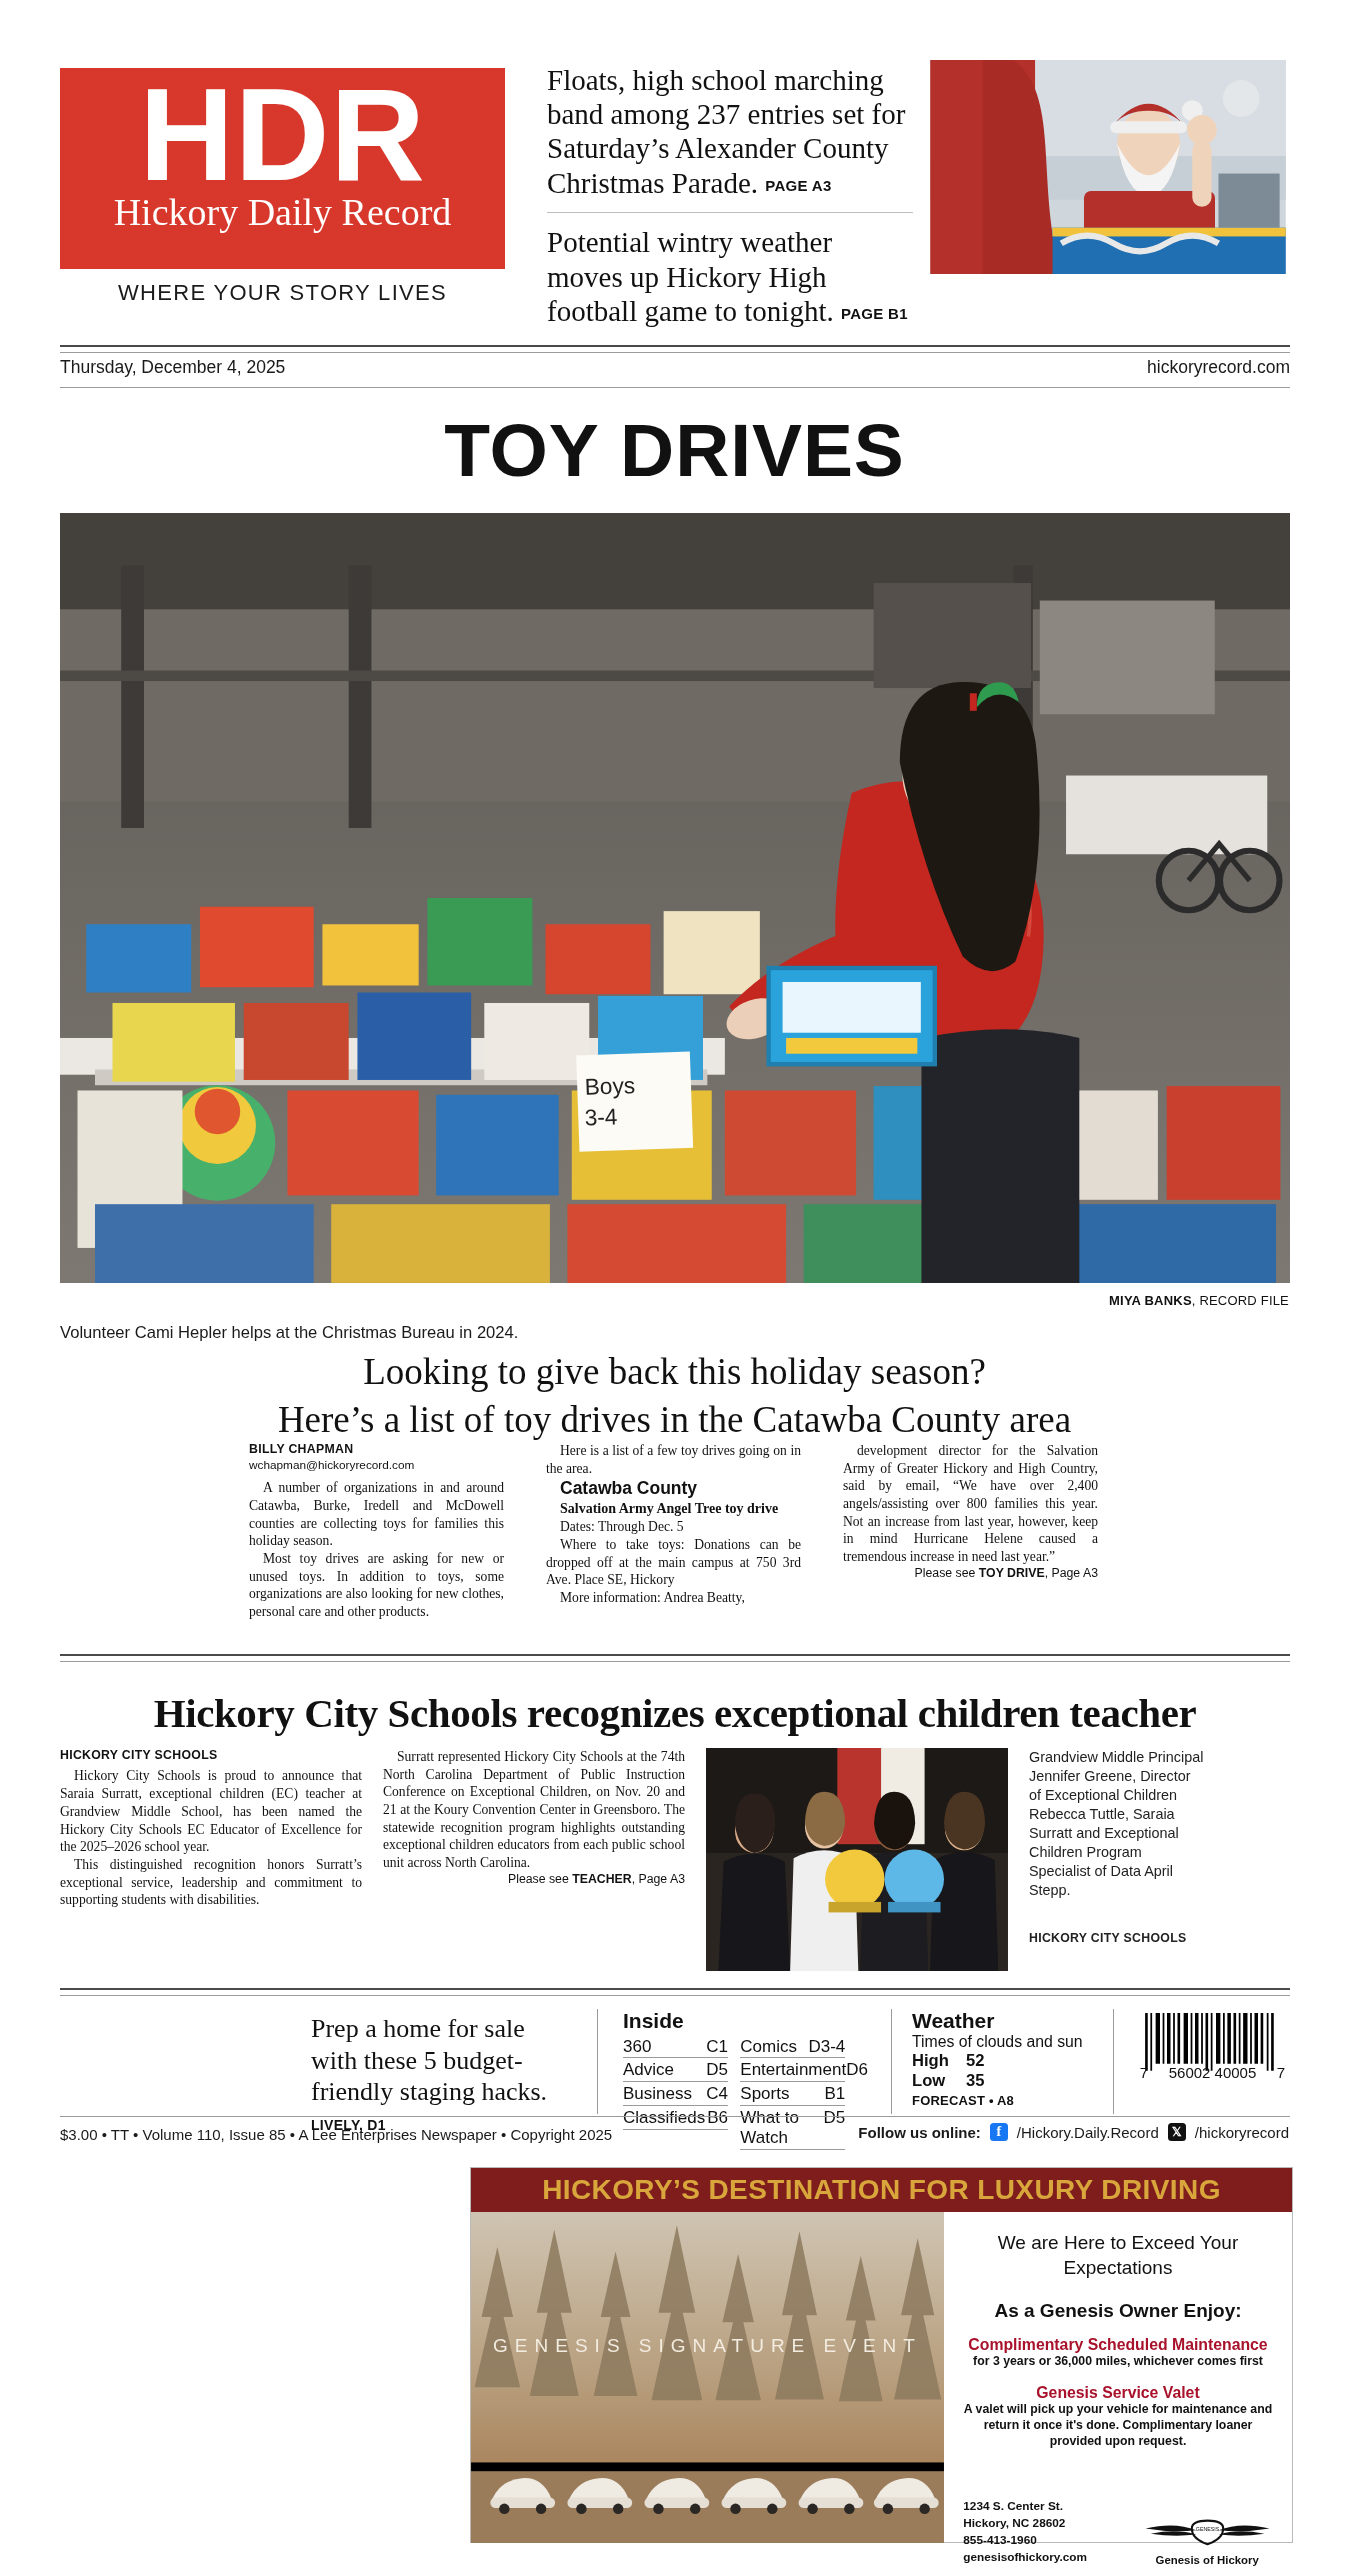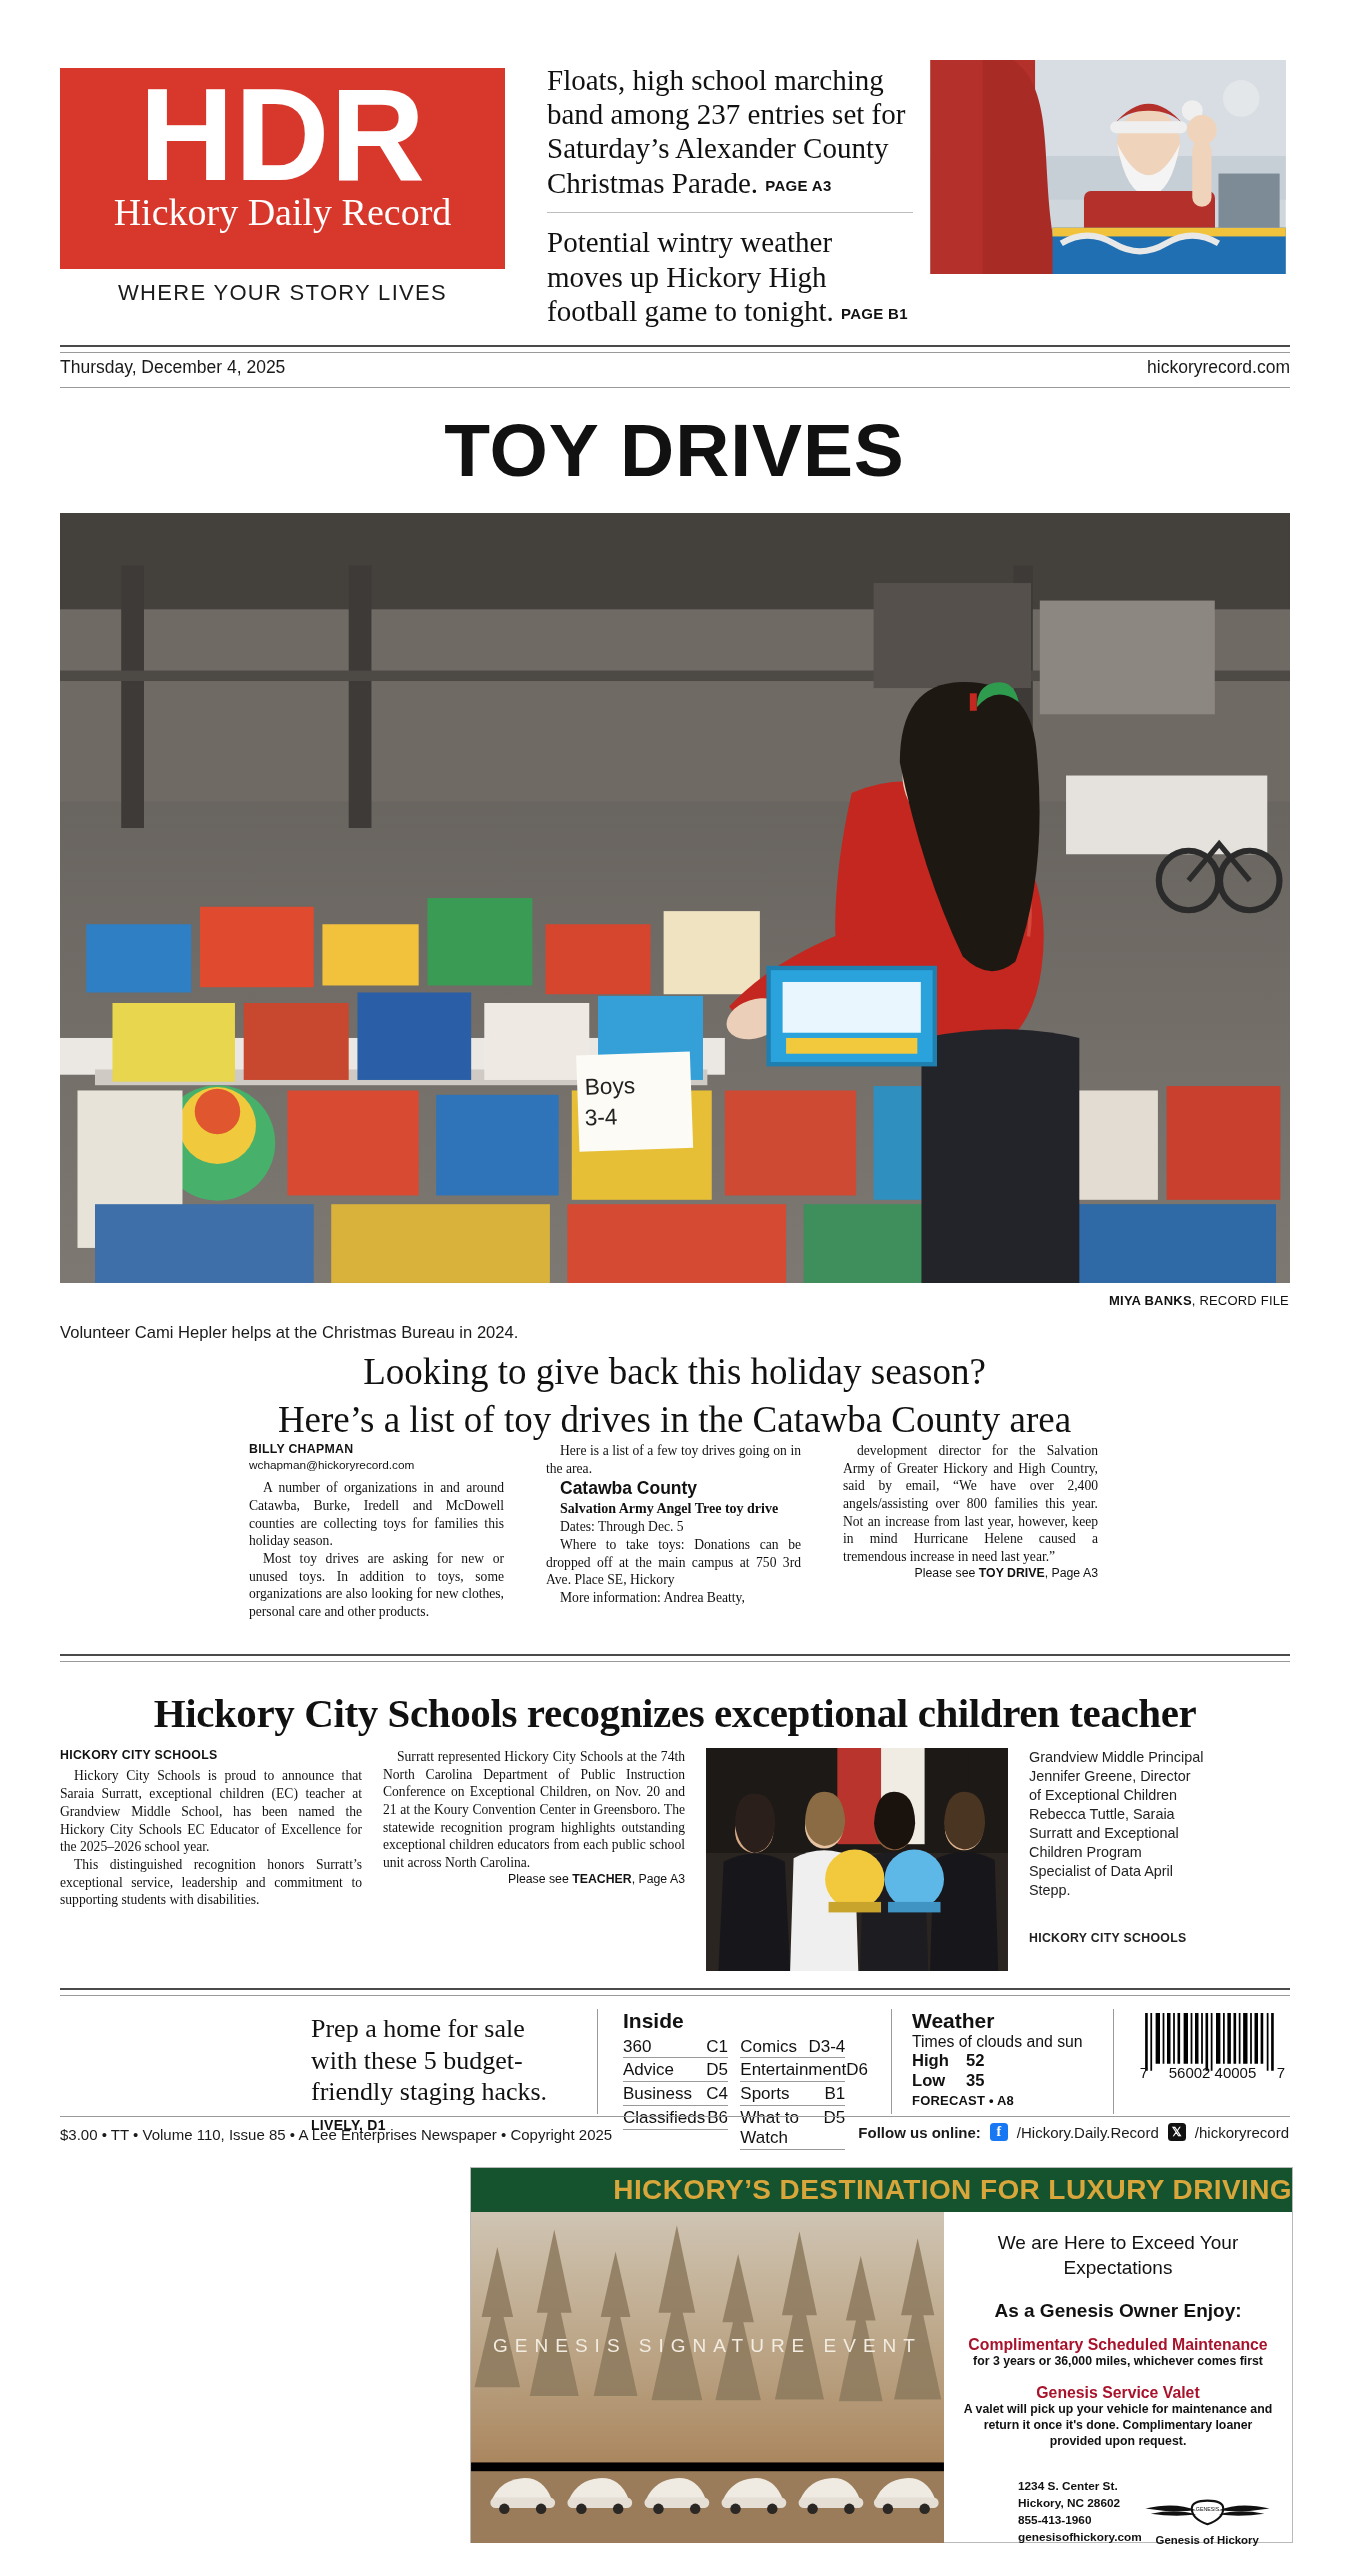--- a/index.html
+++ b/index.html
@@ -106,34 +106,34 @@
   .follow{position:absolute;right:60px;top:2123px;display:flex;align-items:center;gap:8.8px;
     font-family:"Liberation Sans", sans-serif;font-size:15px;color:#1a1a1a;}
   .follow b{font-weight:bold;}
   .fb{width:18.4px;height:18.4px;border-radius:3.5px;background:#1877f2;color:#fff;font-weight:bold;
       font-size:14px;display:flex;align-items:center;justify-content:center;font-family:"Liberation Serif",serif;}
   .xb{width:18.4px;height:18.4px;border-radius:3.5px;background:#111;color:#fff;font-weight:bold;
       font-size:12.3px;display:flex;align-items:center;justify-content:center;font-family:"Liberation Sans",sans-serif;}
 
   
   .ad{position:absolute;left:470px;top:2167px;width:823px;height:376px;border:0.9px solid #b9b9b9;background:#fff;}
-  .ad-band{height:44px;background:#14532d;display:flex;align-items:center;justify-content:flex-end;}
+  .ad-band{height:44px;background:#7f1d1d;display:flex;align-items:center;justify-content:center;}
   .ad-band span{font-family:"Liberation Sans", sans-serif;font-weight:bold;font-size:28px;
                 color:#d9a63c;letter-spacing:0.4px;}
   .ad-main{display:flex;height:331px;}
   .ad-img{width:473px;position:relative;overflow:hidden;
     background:linear-gradient(#cfc4b3 0%, #c5b49b 22%, #b59a78 55%, #a9845c 78%, #8d6a46 100%);}
   .ad-img-label{position:absolute;left:0;right:0;top:123px;text-align:center;color:#f3ece1;
     font-family:"Liberation Sans", sans-serif;font-size:19px;letter-spacing:7px;}
   .ad-right{width:348px;padding:17.5px 15.8px 8.8px 15.8px;text-align:center;}
   .ad-h1{font-family:"Liberation Sans", sans-serif;font-size:19px;line-height:1.35;color:#111;}
   .ad-h2{font-family:"Liberation Sans", sans-serif;font-weight:bold;font-size:19px;color:#111;margin-top:19px;}
   .ad-red{font-family:"Liberation Sans", sans-serif;font-weight:bold;font-size:15.8px;color:#a8122b;margin-top:14px;}
   .ad-small{font-family:"Liberation Sans", sans-serif;font-weight:bold;font-size:12.3px;color:#111;line-height:1.3;}
-  .ad-foot{display:flex;justify-content:flex-end;align-items:flex-end;margin-top:28px;padding:0 3.5px;}
+  .ad-foot{display:flex;justify-content:space-between;align-items:flex-end;margin-top:48px;padding:0 3.5px;}
   .ad-addr{text-align:left;font-family:"Liberation Sans", sans-serif;font-weight:bold;font-size:11.8px;line-height:1.45;color:#111;}
   .ad-logo{text-align:center;}
   .ad-logo-name{font-family:"Liberation Sans", sans-serif;font-weight:bold;font-size:11.4px;margin-top:3.5px;}
 </style>
 </head>
 <body>
 
 <div class="page">
 
   <div class="masthead">

